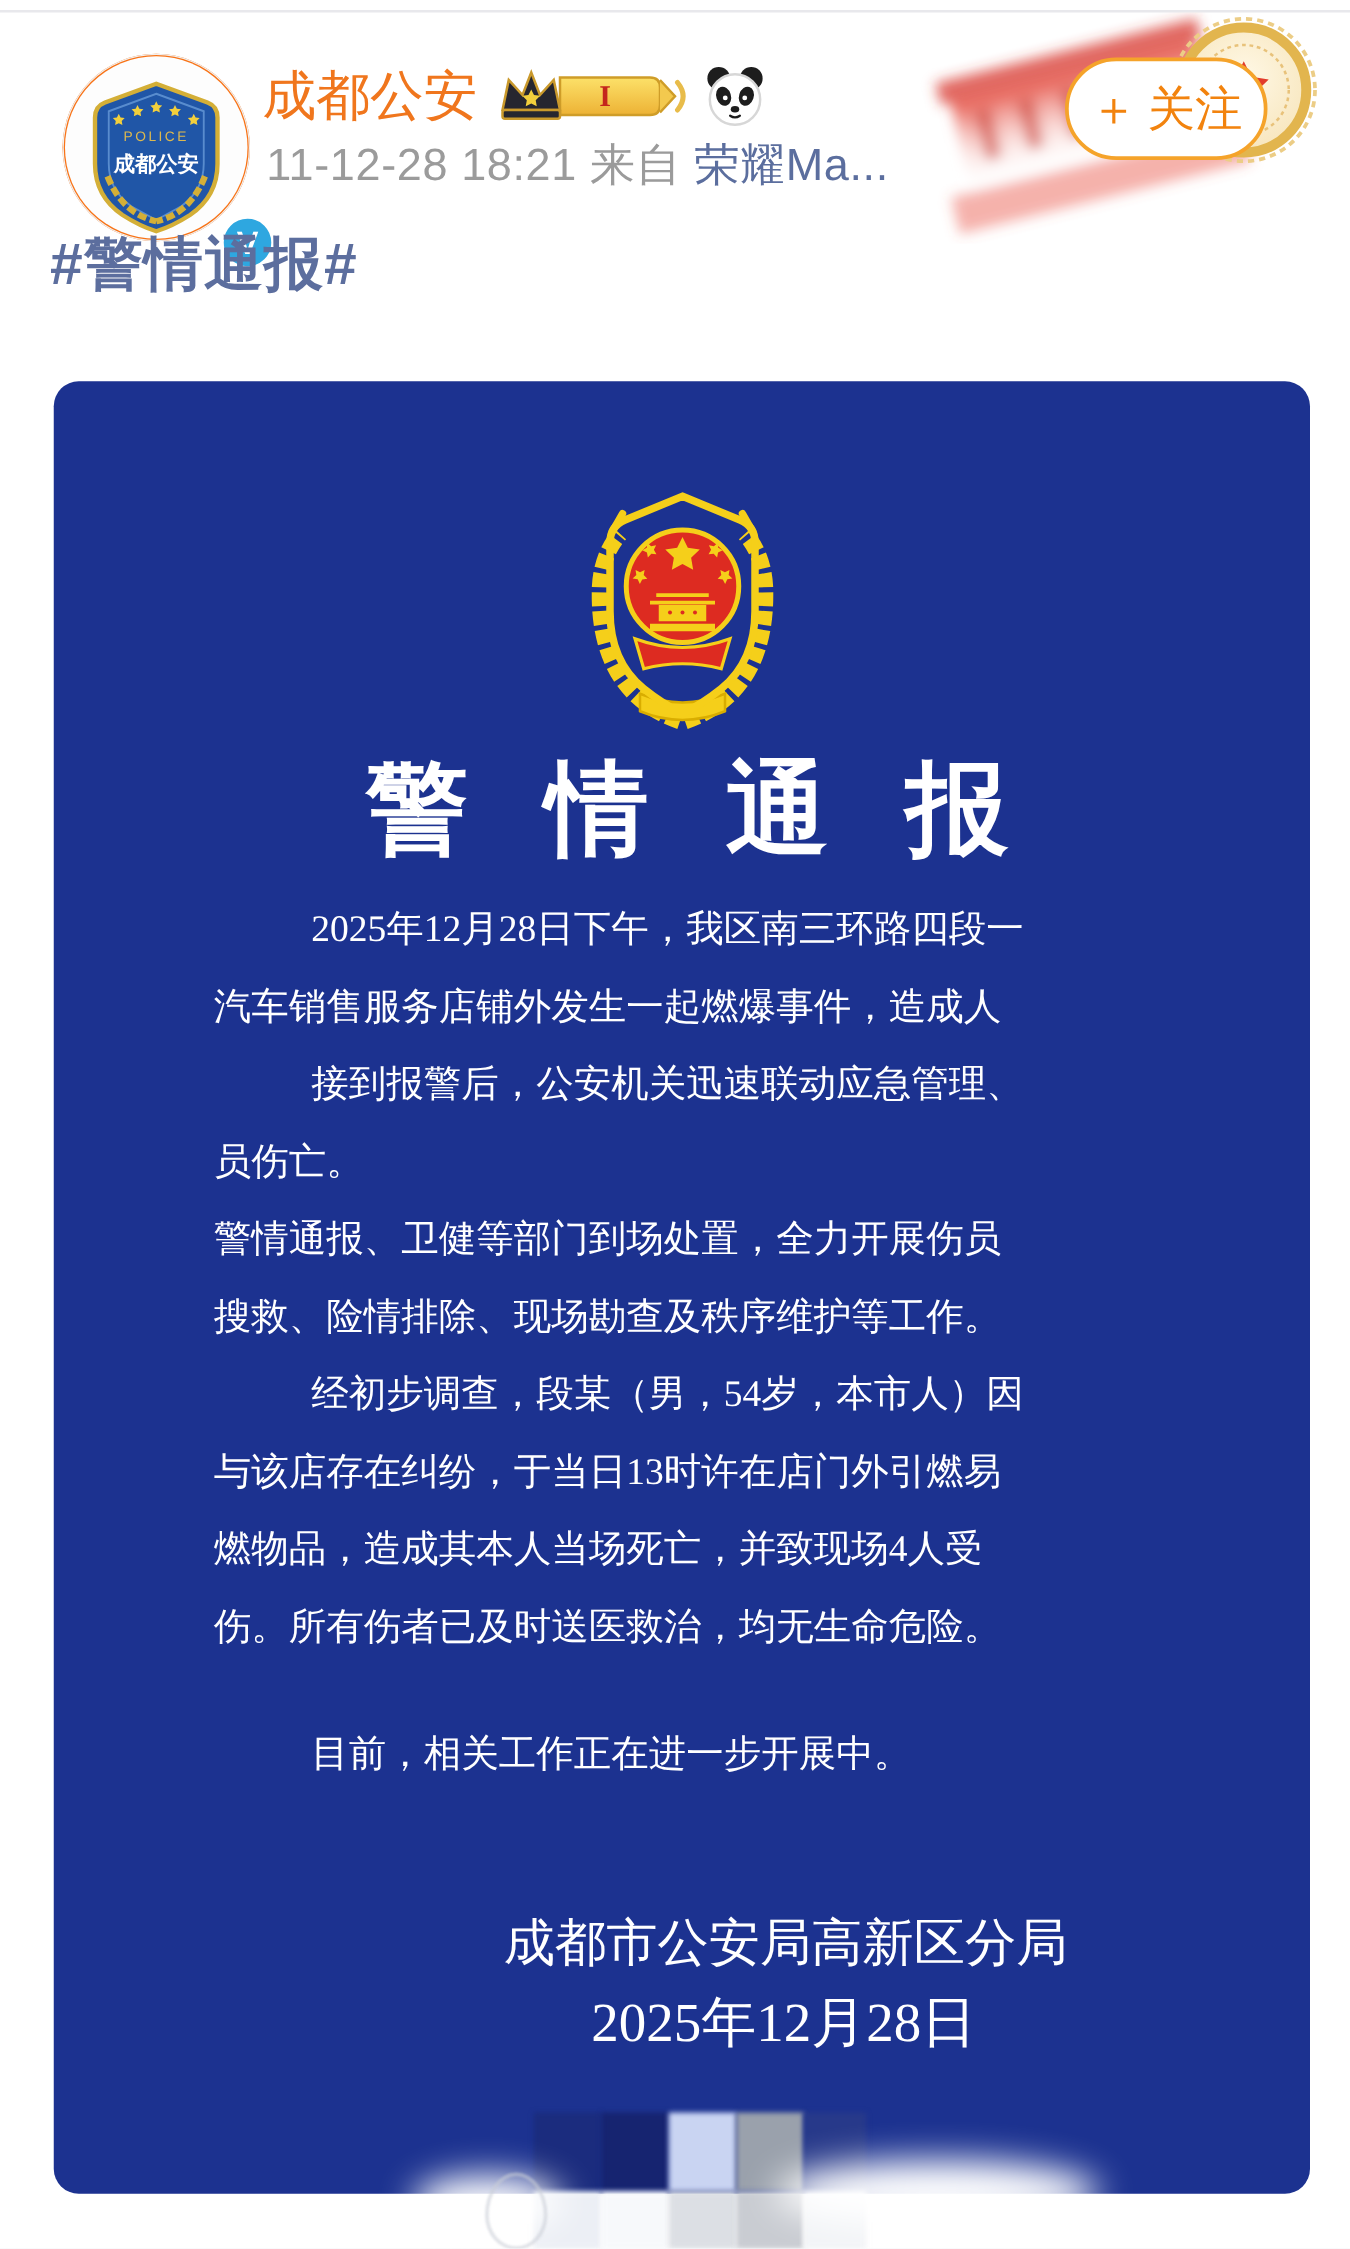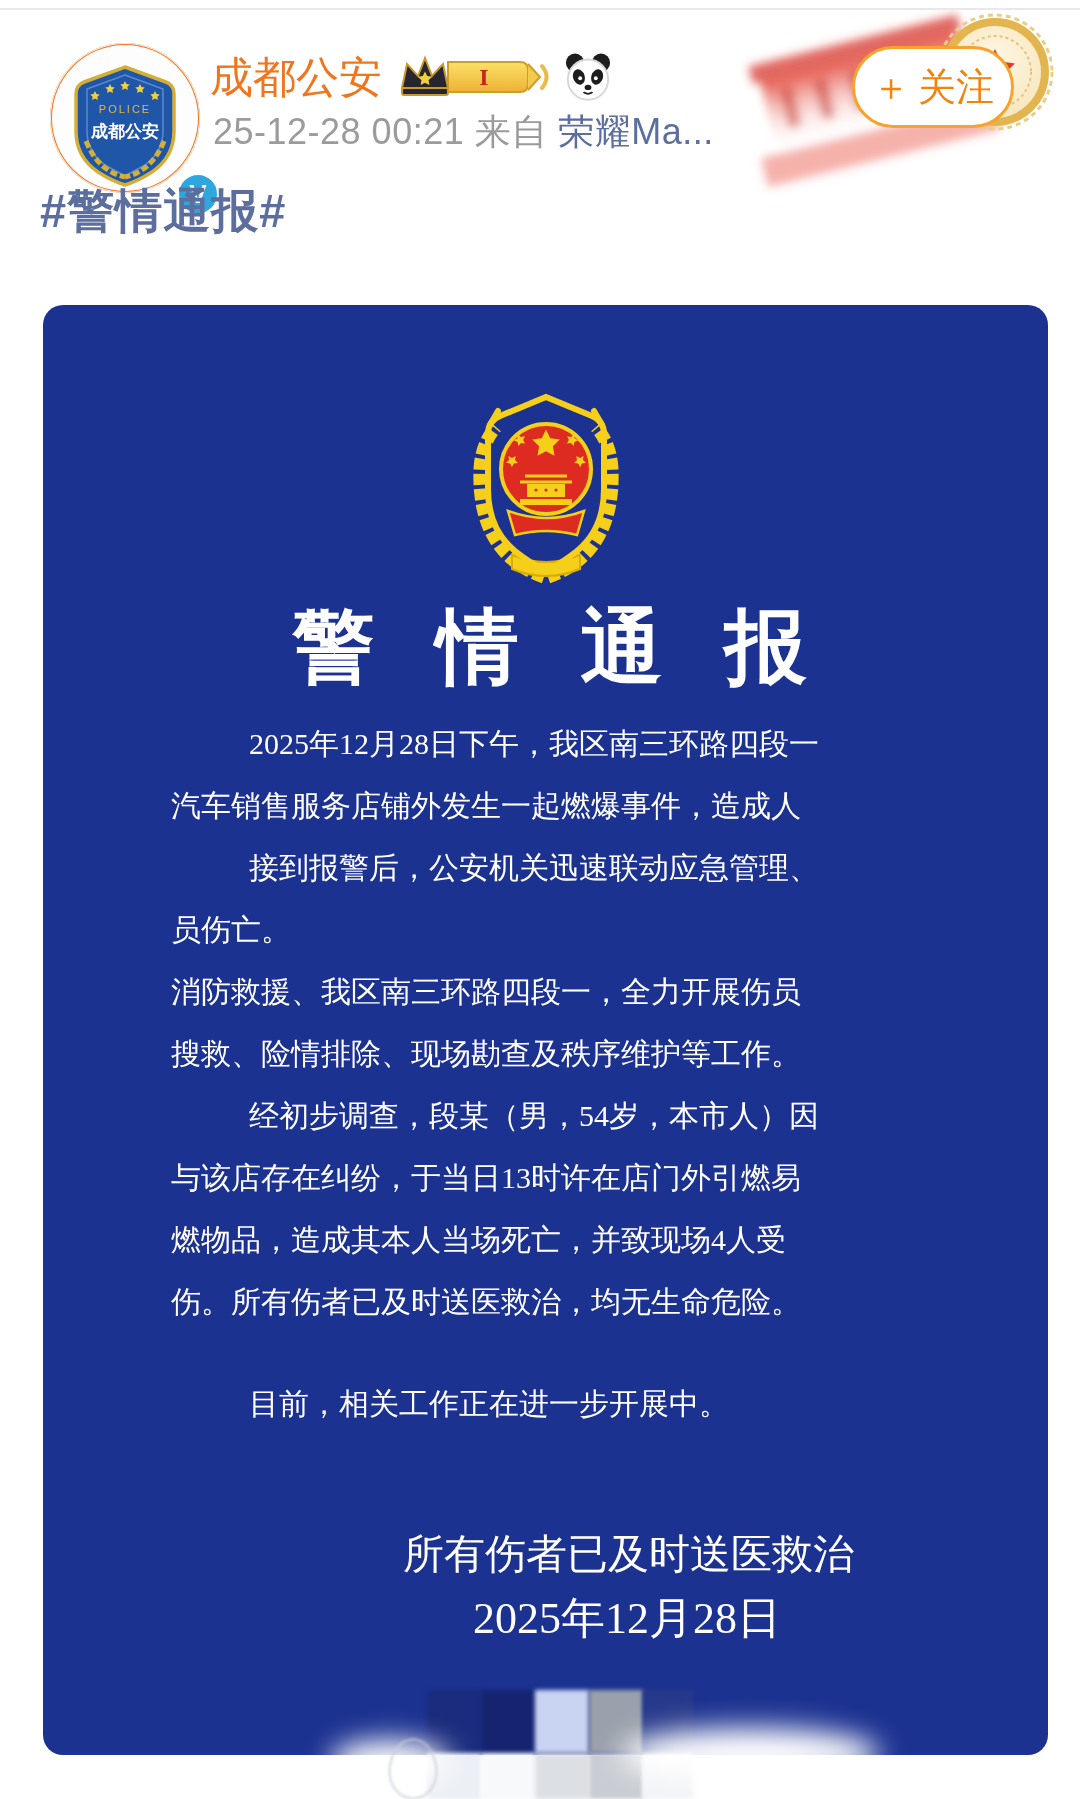--- a/index.html
+++ b/index.html
@@ -132,21 +132,21 @@
       <ellipse cx="13" cy="20" rx="4.5" ry="6" fill="#1d1d1d" transform="rotate(-18 13 20)"></ellipse>
       <ellipse cx="27" cy="20" rx="4.5" ry="6" fill="#1d1d1d" transform="rotate(18 27 20)"></ellipse>
       <circle cx="14" cy="21" r="1.5" fill="#ffffff"></circle>
       <circle cx="26" cy="21" r="1.5" fill="#ffffff"></circle>
       <ellipse cx="20" cy="28" rx="2.6" ry="2" fill="#1d1d1d"></ellipse>
       <path d="M17,32 Q20,34 23,32" fill="none" stroke="#1d1d1d" stroke-width="1.4" stroke-linecap="round"></path>
     </svg>
   </div>
 
   <div class="time-row">
-    <span>25-12-28 00:21</span>
+    <span>11-12-28 18:21</span>
     <span> </span>
     <span>来自</span>
     <span> </span>
     <span class="src">荣耀Ma...</span>
   </div>
 
   <button class="follow-btn">
     <span>＋</span>
     <span>关注</span>
   </button>
@@ -185,30 +185,30 @@
       <path d="M52,126 Q90,140 128,126 L121,150 Q90,142 59,150 Z" fill="#dd2b21" stroke="#f5cf1a" stroke-width="2.5"></path>
     </svg>
 
     <div class="notice-title">警情通报</div>
 
     <div class="notice-body">
       <div class="line ind">2025年12月28日下午，我区南三环路四段一</div>
       <div class="line">汽车销售服务店铺外发生一起燃爆事件，造成人</div>
       <div class="line ind">接到报警后，公安机关迅速联动应急管理、</div>
       <div class="line">员伤亡。</div>
-      <div class="line">消防救援、我区南三环路四段一，全力开展伤员</div>
+      <div class="line">警情通报、卫健等部门到场处置，全力开展伤员</div>
       <div class="line">搜救、险情排除、现场勘查及秩序维护等工作。</div>
       <div class="line ind">经初步调查，段某（男，54岁，本市人）因</div>
       <div class="line">与该店存在纠纷，于当日13时许在店门外引燃易</div>
       <div class="line">燃物品，造成其本人当场死亡，并致现场4人受</div>
       <div class="line">伤。所有伤者已及时送医救治，均无生命危险。</div>
       <div class="line ind p-gap">目前，相关工作正在进一步开展中。</div>
     </div>
 
-    <div class="notice-sig">所有伤者已及时送医救治</div>
+    <div class="notice-sig">成都市公安局高新区分局</div>
     <div class="notice-date">2025年12月28日</div>
   </div>
 
   <div class="mosaic">
     <div class="sq" style="left:427px;top:1690px;width:54px;height:63px;background:#1b2c7e;"></div>
     <div class="sq" style="left:481px;top:1690px;width:54px;height:63px;background:#162470;"></div>
     <div class="sq" style="left:535px;top:1690px;width:54px;height:63px;background:#c9d4f2;"></div>
     <div class="sq" style="left:589px;top:1690px;width:54px;height:63px;background:#9aa1ac;"></div>
     <div class="sq" style="left:643px;top:1690px;width:50px;height:63px;background:#27398a;"></div>
     <div class="sq" style="left:427px;top:1753px;width:54px;height:46px;background:#eceff5;"></div>

